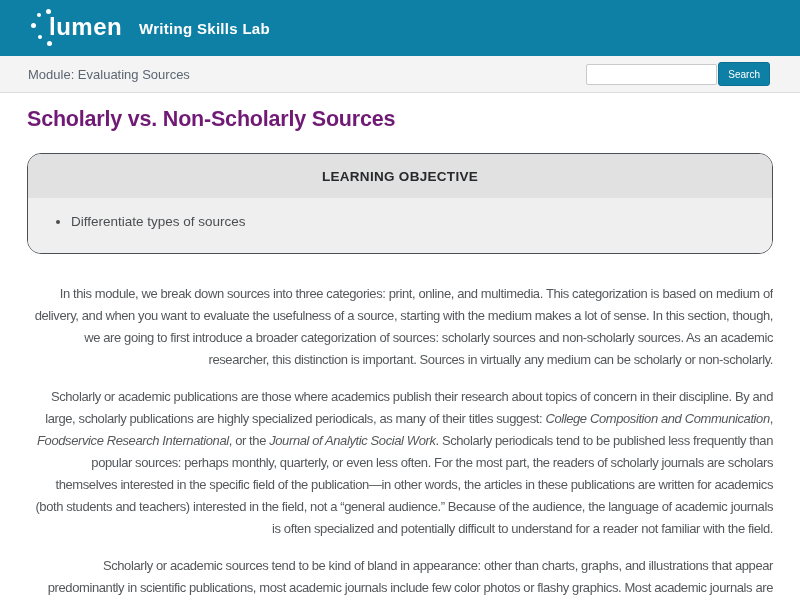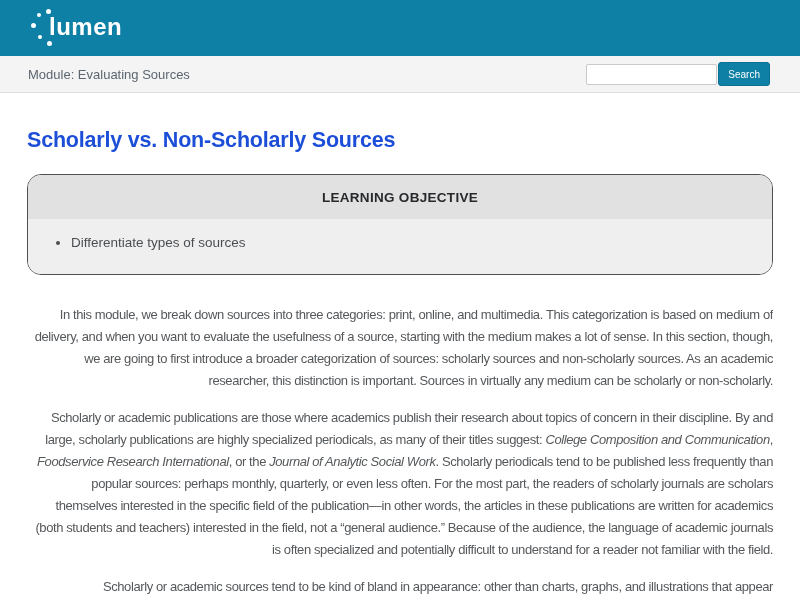--- a/index.html
+++ b/index.html
@@ -42,22 +42,22 @@
     padding: 0 6px; font-size: 12px; font-family: inherit; outline: none; background: #fff;
   }
   .search-btn {
     height: 24px; background: #0e7fa5; color: #ffffff; border: 1px solid #0c7092;
     border-radius: 3px; font-size: 10px; padding: 0 9px; margin-left: 1px;
     font-family: inherit; cursor: pointer;
   }
   
   .content { padding: 0 27px; }
   h1.page-title {
-    margin: 35px 0 0; font-size: 21.5px; font-weight: bold;
-    color: #1d4ed8; letter-spacing: -0.2px;
+    margin: 14px 0 0; font-size: 21.5px; font-weight: bold;
+    color: #701a75; letter-spacing: -0.2px;
   }
   .lo-box {
     margin-top: 21px; border: 1.5px solid #4b5055; border-radius: 14px; overflow: hidden;
   }
   .lo-header {
     background: #e1e1e2; text-align: center; padding: 15px 0 14px;
     font-size: 13.5px; font-weight: bold; color: #27292b; letter-spacing: 0.3px;
   }
   .lo-body { background: #efeff0; padding: 16px 16px 24px; }
   .lo-body ul { margin: 0; padding-left: 27px; }
@@ -78,20 +78,21 @@
 
   <header class="topbar">
     <div class="logo">
       <span class="logo-dot d1"></span>
       <span class="logo-dot d2"></span>
       <span class="logo-dot d3"></span>
       <span class="logo-dot d4"></span>
       <span class="logo-dot d5"></span>
       <span class="logo-text">lumen</span>
     </div>
+    <div class="course-title">Writing Skills Lab</div>
   </header>
 
   <div class="modulebar">
     <span class="module-label">Module: Evaluating Sources</span>
     <div class="search-group">
       <input class="search-input" type="text" placeholder="" style="">
       <button class="search-btn">Search</button>
     </div>
   </div>
 

